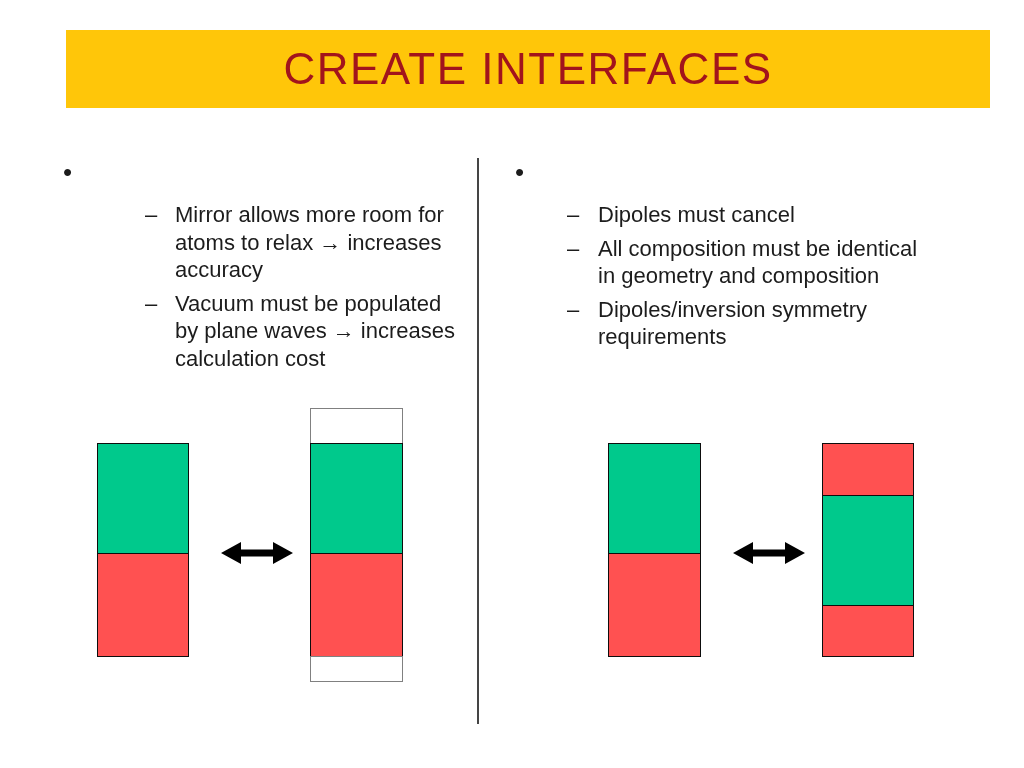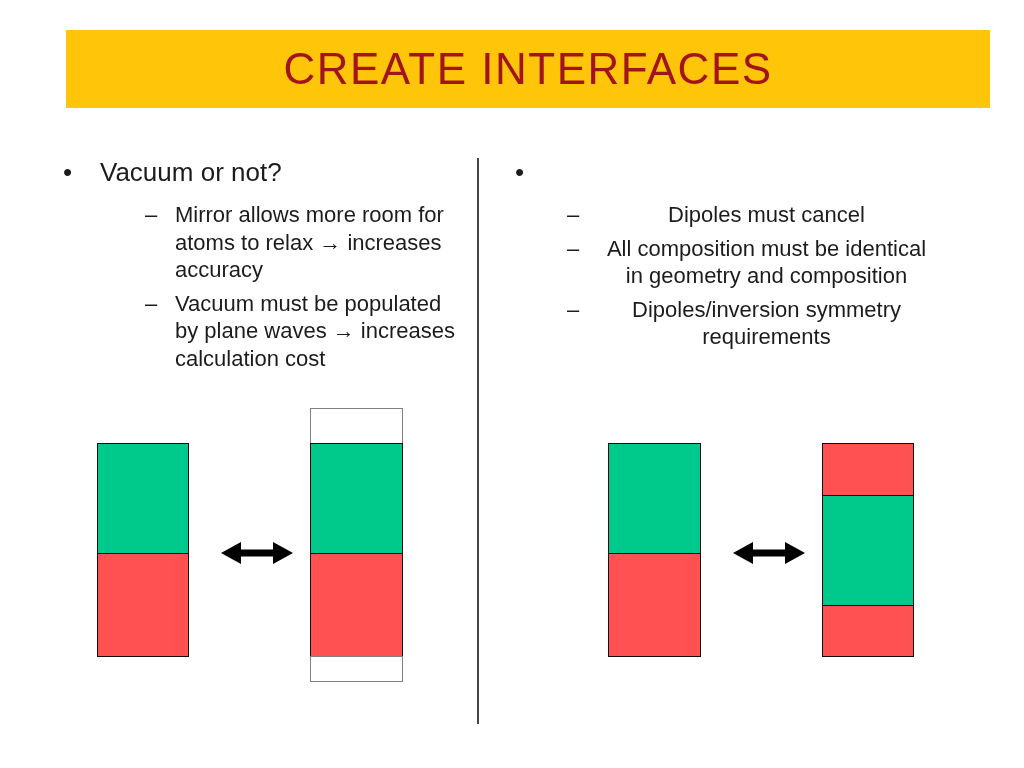--- a/index.html
+++ b/index.html
@@ -45,21 +45,21 @@
 
   .heading-row { display: flex; font-size: 26px; line-height: 32px; }
   .heading-row .bullet { width: 37px; flex: 0 0 37px; }
   .sub-list { margin-top: 13px; }
   .col-left  .sub-list { margin-left: 82px; }
   .col-right .sub-list { margin-left: 52px; }
   .sub-row { display: flex; font-size: 22px; line-height: 27.5px; margin-bottom: 6px; }
   .col-left  .sub-row .dash { width: 30px; flex: 0 0 30px; }
   .col-right .sub-row .dash { width: 31px; flex: 0 0 31px; }
   .col-left  .sub-row .sub-text { width: 300px; }
-  .col-right .sub-row .sub-text { width: 337px; text-align: center; }
+  .col-right .sub-row .sub-text { width: 337px; }
 
   
   .stack { position: absolute; }
   .block { box-sizing: border-box; border: 1px solid #0d0d0d; }
   .block + .block { margin-top: -1px; }
   .block.white { border-color: #808080; }
   #stack-a { left: 97px;  top: 443px; width: 92px; }
   #stack-b { left: 310px; top: 408px; width: 93px; }
   #stack-c { left: 608px; top: 443px; width: 93px; }
   #stack-d { left: 822px; top: 443px; width: 92px; }
@@ -75,21 +75,20 @@
 
   <header class="banner">
     <h1>CREATE INTERFACES</h1>
   </header>
 
   <div class="divider"></div>
 
   <section class="col col-left">
     <div class="heading-row">
       <span class="bullet">•</span>
-      <span class="heading">Vacuum or not?</span>
     </div>
     <div class="sub-list">
       <div class="sub-row">
         <span class="dash">–</span>
         <span class="sub-text">Mirror allows more room for atoms to relax → increases accuracy</span>
       </div>
       <div class="sub-row">
         <span class="dash">–</span>
         <span class="sub-text">Vacuum must be populated by plane waves → increases calculation cost</span>
       </div>

